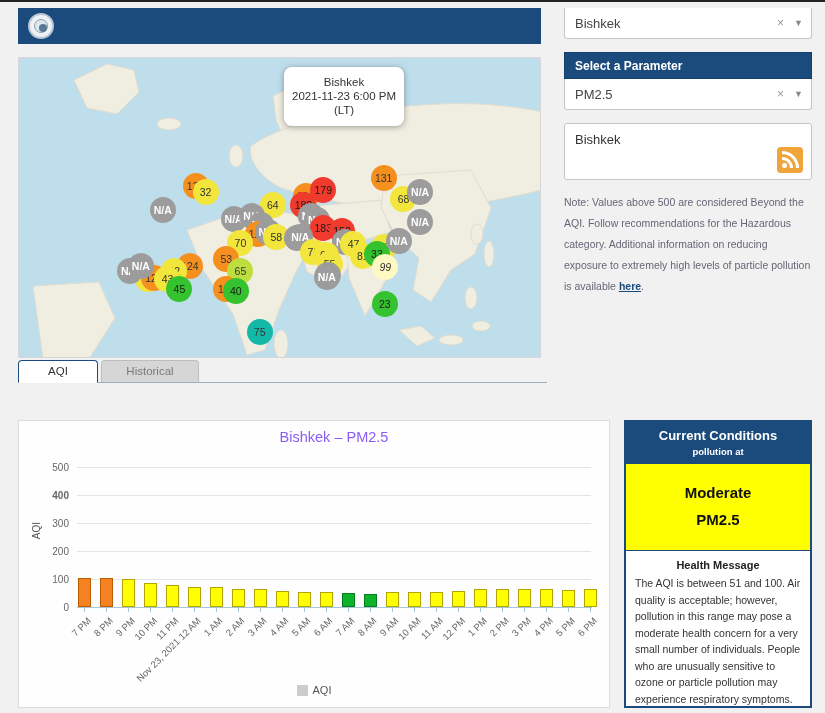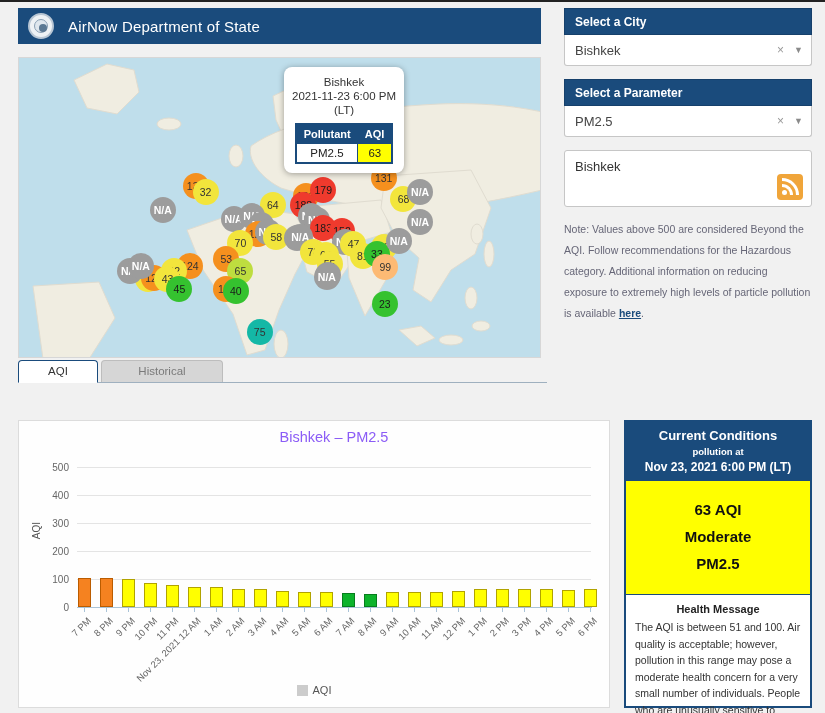--- a/index.html
+++ b/index.html
@@ -40,21 +40,21 @@
   .popup .pc { font-size:11.5px; color:#333; line-height:14px; }
   .popup table { margin:6px auto 0; border-collapse:collapse; border:2px solid #1a4b7c; }
   .popup th { background:#1a4b7c; color:#fff; font-size:11px; padding:3px 7px; }
   .popup td { font-size:11.5px; color:#222; padding:3px 7px; border:1px solid #1a4b7c; }
 
   
   .tabs { position:absolute; left:18px; top:358px; height:23px; display:flex; gap:3px; }
   .tab { height:23px; line-height:21px; text-align:center; font-size:11.5px; border-radius:4px 4px 0 0; cursor:pointer; }
   .tab.active { width:80px; background:#fff; border:1px solid #1a4b7c; border-bottom:1px solid #fff; color:#333; position:relative; z-index:2; }
   .tab.idle { background:#d6d6d6; border:1px solid #bdbdbd; border-bottom:none; color:#7a7a7a; }
-  .tab.w1 { width:120px; } .tab.w2 { width:122px; }
+  .tab.w1 { width:120px; } .tab.w2 { width:98px; }
   .tab-underline { position:absolute; left:18px; top:380px; width:529px; height:1px; background:#9fb0bf; }
   .epa-line { position:absolute; left:19px; top:388px; font-size:12px; color:#222; }
   .epa-line a { color:#1a4b7c; }
 
   
   .chart-box { position:absolute; left:18px; top:418px; width:592px; height:288px; background:#fefefe; border:1px solid #dcdcdc; }
   .chart-title { position:absolute; left:58px; width:514px; top:8px; text-align:center; font-size:14.5px; color:#8b5cf6; }
   .ylab { position:absolute; left:2px; top:104px; width:30px; text-align:center; font-size:10px; color:#555; transform:rotate(-90deg); }
   .gridline { position:absolute; height:1px; background:#e4e4e4; left:58px; width:514px; }
   .ytick { position:absolute; width:38px; text-align:right; font-size:10px; color:#666; left:12px; }
@@ -77,26 +77,24 @@
   .hm-title { text-align:center; font-size:11px; font-weight:bold; color:#222; margin:8px 0 4px; }
   .hm-text { font-size:10.5px; color:#333; line-height:16.5px; padding:0 9px; }
 </style>
 </head>
 <body>
 
 <div class="page">
 
   <div class="app-header">
     <div class="seal"></div>
-    <div class="app-title">AirNow Department of State</div>
   </div>
 
   <div class="sidebar">
     <div class="panel1">
-      <div class="panel-header">Select a City</div>
       <div class="dropdown">
         <span class="val">Bishkek</span>
         <span class="dd-x">×</span>
         <span class="dd-caret">▼</span>
       </div>
     </div>
     <div class="panel2">
       <div class="panel-header">Select a Parameter</div>
       <div class="dropdown">
         <span class="val">PM2.5</span>
@@ -163,21 +161,21 @@
         <div class="marker" style="left: 62%; top: 58%; background: rgb(239, 58, 45); color: rgb(26, 26, 26);">152</div>
         <div class="marker" style="left: 54%; top: 60%; background: rgb(156, 156, 156); color: rgb(255, 255, 255); font-weight: bold;">N/A</div>
         <div class="marker" style="left: 62.6%; top: 61.7%; background: rgb(156, 156, 156); color: rgb(255, 255, 255); font-weight: bold;">N/A</div>
         <div class="marker" style="left: 64.2%; top: 62.2%; background: rgb(242, 229, 60); color: rgb(51, 51, 51);">47</div>
         <div class="marker" style="left: 56.5%; top: 64.8%; background: rgb(242, 229, 60); color: rgb(51, 51, 51);">78</div>
         <div class="marker" style="left: 58.9%; top: 65.9%; background: rgb(242, 229, 60); color: rgb(51, 51, 51);">64</div>
         <div class="marker" style="left: 59.6%; top: 68.9%; background: rgb(242, 229, 60); color: rgb(51, 51, 51);">55</div>
         <div class="marker" style="left: 70%; top: 63.1%; background: rgb(242, 229, 60); color: rgb(51, 51, 51);">98</div>
         <div class="marker" style="left: 66%; top: 66.1%; background: rgb(242, 229, 60); color: rgb(51, 51, 51);">81</div>
         <div class="marker" style="left: 68.7%; top: 65.6%; background: rgb(53, 194, 47); color: rgb(26, 26, 26);">33</div>
-        <div class="marker" style="left: 70.3%; top: 70%; background: #fdba74; color: rgb(51, 51, 51);">99</div>
+        <div class="marker" style="left: 70.3%; top: 70%; background: #fef9c3; color: rgb(51, 51, 51); font-style: italic;">99</div>
         <div class="marker" style="left: 59.3%; top: 72.6%; background: rgb(156, 156, 156); color: rgb(255, 255, 255); font-weight: bold;">N/A</div>
         <div class="marker" style="left: 72.9%; top: 61.1%; background: rgb(156, 156, 156); color: rgb(255, 255, 255); font-weight: bold;">N/A</div>
         <div class="marker" style="left: 77%; top: 54.8%; background: rgb(156, 156, 156); color: rgb(255, 255, 255); font-weight: bold;">N/A</div>
         <div class="marker" style="left: 39.8%; top: 67.2%; background: rgb(245, 144, 30); color: rgb(51, 51, 51);">53</div>
         <div class="marker" style="left: 32.8%; top: 69.7%; background: rgb(245, 144, 30); color: rgb(51, 51, 51);">124</div>
         <div class="marker" style="left: 29.8%; top: 71.4%; background: rgb(242, 229, 60); color: rgb(51, 51, 51);">92</div>
         <div class="marker" style="left: 24.8%; top: 73.9%; background: rgb(242, 229, 60); color: rgb(51, 51, 51);">91</div>
         <div class="marker" style="left: 25.9%; top: 73.7%; background: rgb(245, 144, 30); color: rgb(51, 51, 51);">124</div>
         <div class="marker" style="left: 28.5%; top: 73.9%; background: rgb(242, 229, 60); color: rgb(51, 51, 51);">43</div>
         <div class="marker" style="left: 30.8%; top: 77.4%; background: rgb(53, 194, 47); color: rgb(26, 26, 26);">45</div>
@@ -187,32 +185,20 @@
         <div class="marker" style="left: 39.8%; top: 77.2%; background: rgb(245, 144, 30); color: rgb(51, 51, 51);">116</div>
         <div class="marker" style="left: 41.6%; top: 77.8%; background: rgb(53, 194, 47); color: rgb(26, 26, 26);">40</div>
         <div class="marker" style="left: 59.1%; top: 73.3%; background: rgb(156, 156, 156); color: rgb(255, 255, 255); font-weight: bold;">N/A</div>
         <div class="marker" style="left: 70.2%; top: 82.4%; background: rgb(53, 194, 47); color: rgb(26, 26, 26);">23</div>
         <div class="marker" style="left: 46.2%; top: 91.7%; background: #14b8a6; color: rgb(51, 51, 51);">75</div>
       </div>
     <div class="popup">
       <div class="pc">Bishkek</div>
       <div class="pc">2021-11-23 6:00 PM</div>
       <div class="pc">(LT)</div>
-      <table>
-        <tbody>
-            <tr>
-          <th>Pollutant</th>
-          <th>AQI</th>
-        </tr>
-        <tr>
-          <td>PM2.5</td>
-          <td id="popup-aqi-cell" style="background: rgb(255, 255, 0);">63</td>
-        </tr>
-      </tbody>
-        </table>
     </div>
   </div>
 
   <div class="tabs">
     <div class="tab active">AQI</div>
     <div class="tab idle w2">Historical</div>
   </div>
   <div class="tab-underline"></div>
 
   <div class="chart-box" id="chart">
@@ -223,21 +209,21 @@
       <span class="lt">AQI</span>
     </div>
   <div class="ytick" style="top: 181px;">0</div>
       <div class="gridline" style="top: 158px;"></div>
       <div class="ytick" style="top: 153px;">100</div>
       <div class="gridline" style="top: 130px;"></div>
       <div class="ytick" style="top: 125px;">200</div>
       <div class="gridline" style="top: 102px;"></div>
       <div class="ytick" style="top: 97px;">300</div>
       <div class="gridline" style="top: 74px;"></div>
-      <div class="ytick" style="top: 69px;">400</div>
+      <div class="ytick" style="top: 69px; font-weight: bold;">400</div>
       <div class="gridline" style="top: 46px;"></div>
       <div class="ytick" style="top: 41px;">500</div>
       <div class="baseline" style="top: 186px;"></div>
       <div class="bar" style="left: 58.5px; height: 28.84px; top: 157.16px; background: rgb(245, 130, 32); border: 1px solid rgb(187, 92, 0);"></div>
       <div class="btick" style="left: 65px; top: 187px;"></div>
       <div class="xlab" style="right: 524px;">7 PM</div>
       <div class="bar" style="left: 80.5px; height: 28.84px; top: 157.16px; background: rgb(245, 130, 32); border: 1px solid rgb(187, 92, 0);"></div>
       <div class="btick" style="left: 87px; top: 187px;"></div>
       <div class="xlab" style="right: 502px;">8 PM</div>
       <div class="bar" style="left: 102.5px; height: 28px; top: 158px; background: rgb(255, 255, 0); border: 1px solid rgb(177, 163, 0);"></div>
@@ -305,24 +291,22 @@
       <div class="xlab" style="right: 40px;">5 PM</div>
       <div class="bar" style="left: 564.5px; height: 17.64px; top: 168.36px; background: rgb(255, 255, 0); border: 1px solid rgb(177, 163, 0);"></div>
       <div class="btick" style="left: 571px; top: 187px;"></div>
       <div class="xlab" style="right: 18px;">6 PM</div>
     </div>
 
   <div class="cc">
     <div class="cc-head">
       <div class="cc-title">Current Conditions</div>
       <div class="cc-obs">pollution at</div>
-      <div class="cc-date">Nov 23, 2021 6:00 PM (LT)</div>
     </div>
     <div class="cc-yellow" id="cc-yellow" style="background: rgb(255, 255, 0);">
-      <div>63 AQI</div>
       <div>Moderate</div>
       <div>PM2.5</div>
     </div>
     <div class="hm-title">Health Message</div>
     <div class="hm-text">The AQI is between 51 and 100. Air quality is acceptable; however, pollution in this range may pose a moderate health concern for a very small number of individuals. People who are unusually sensitive to ozone or particle pollution may experience respiratory symptoms.</div>
   </div>
 
 </div>
 
 </body></html>

